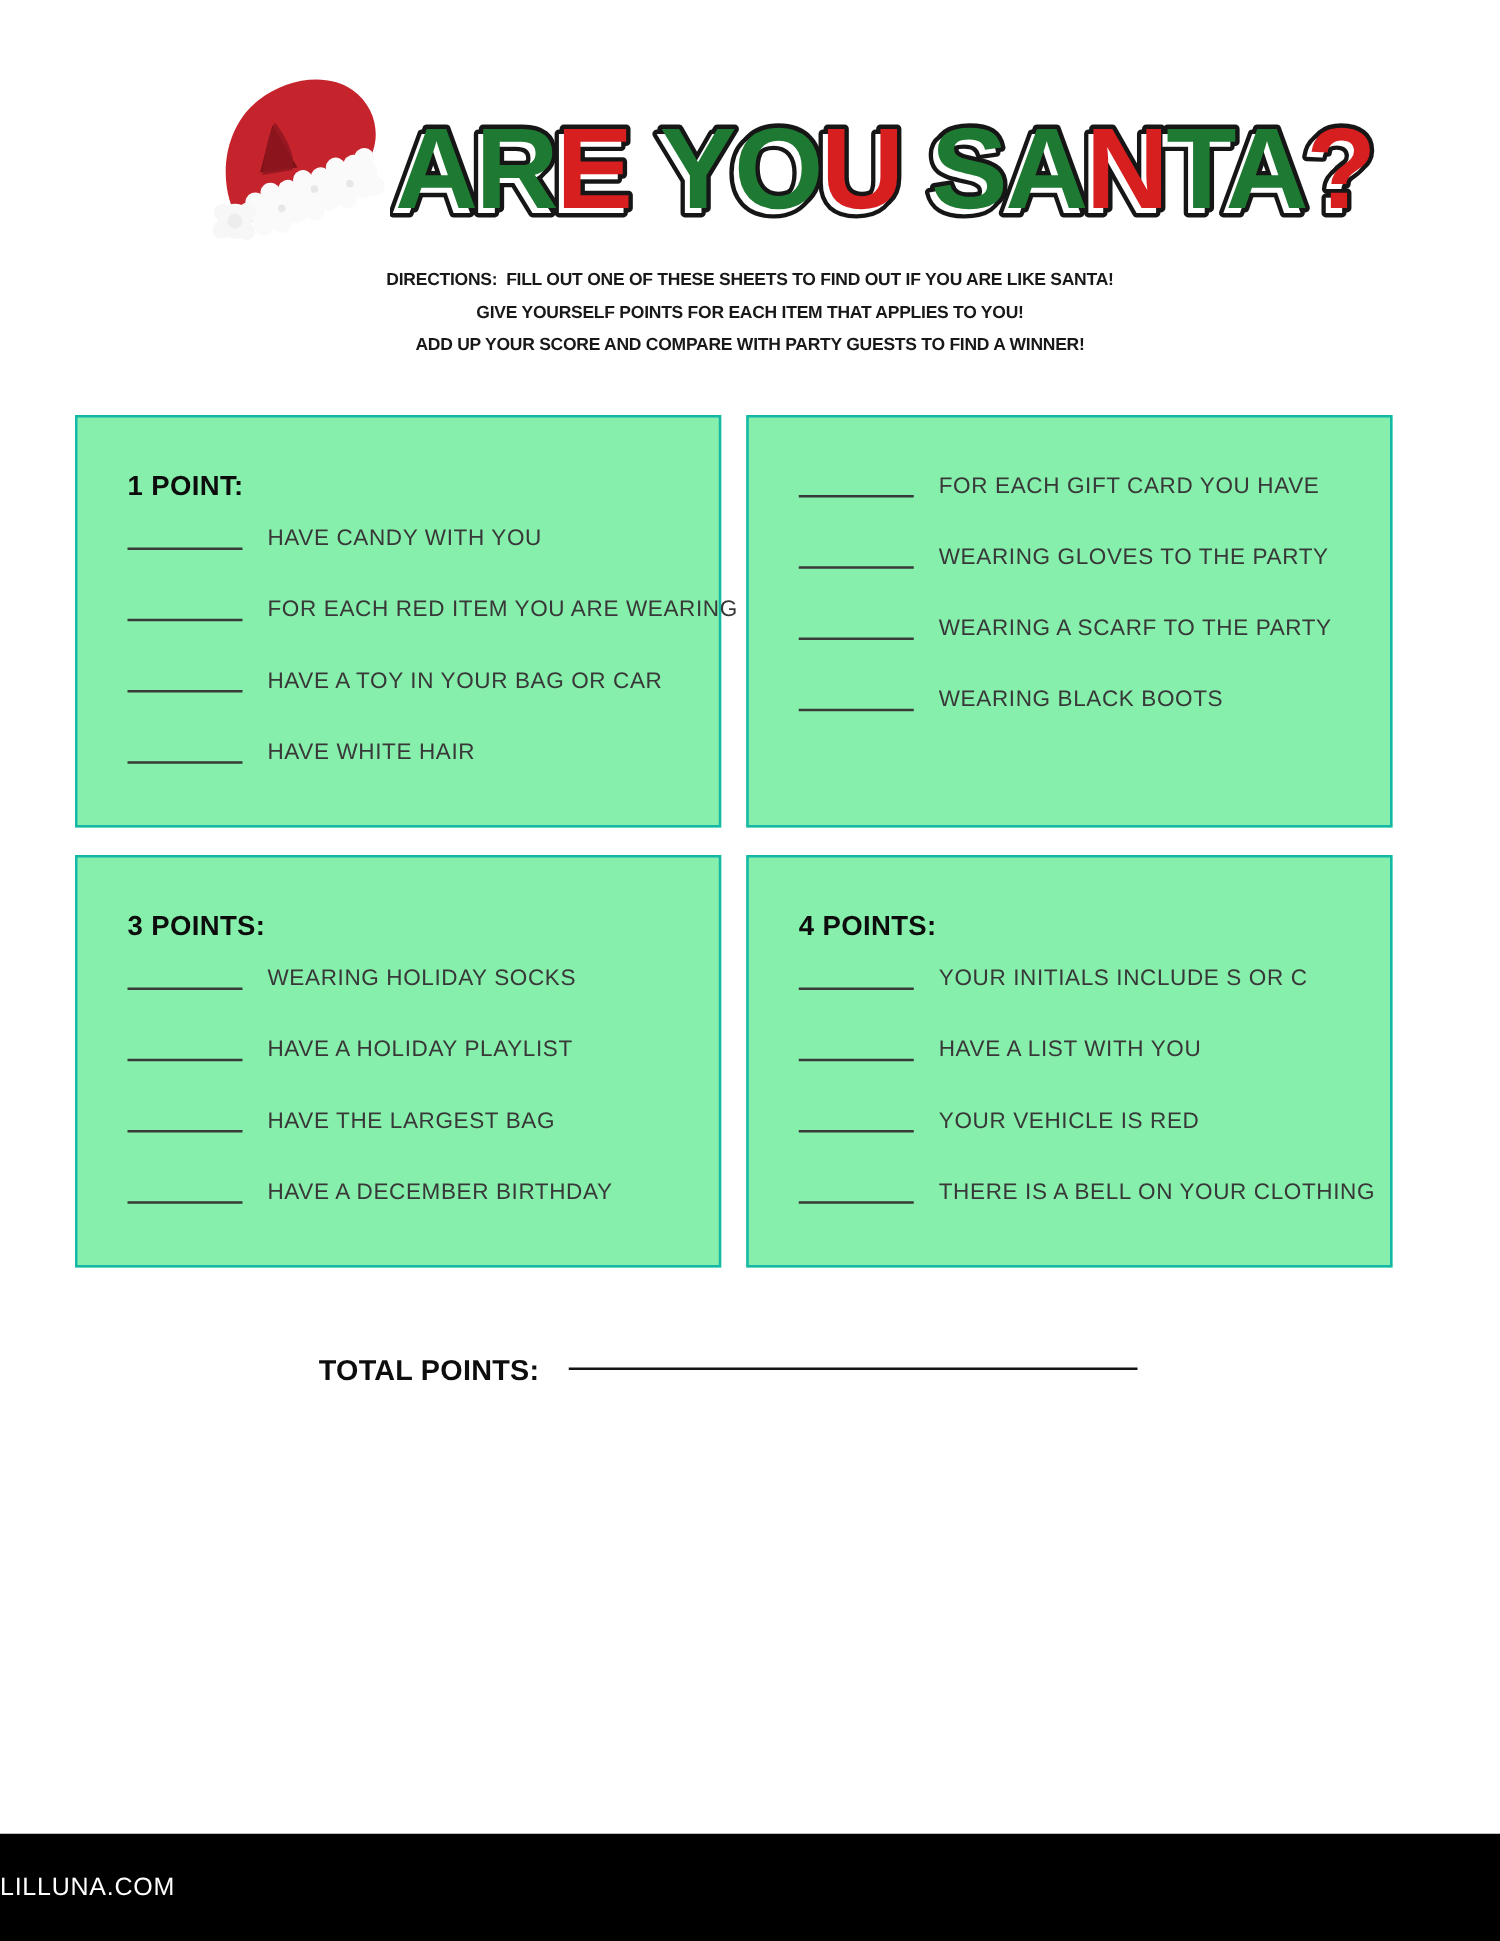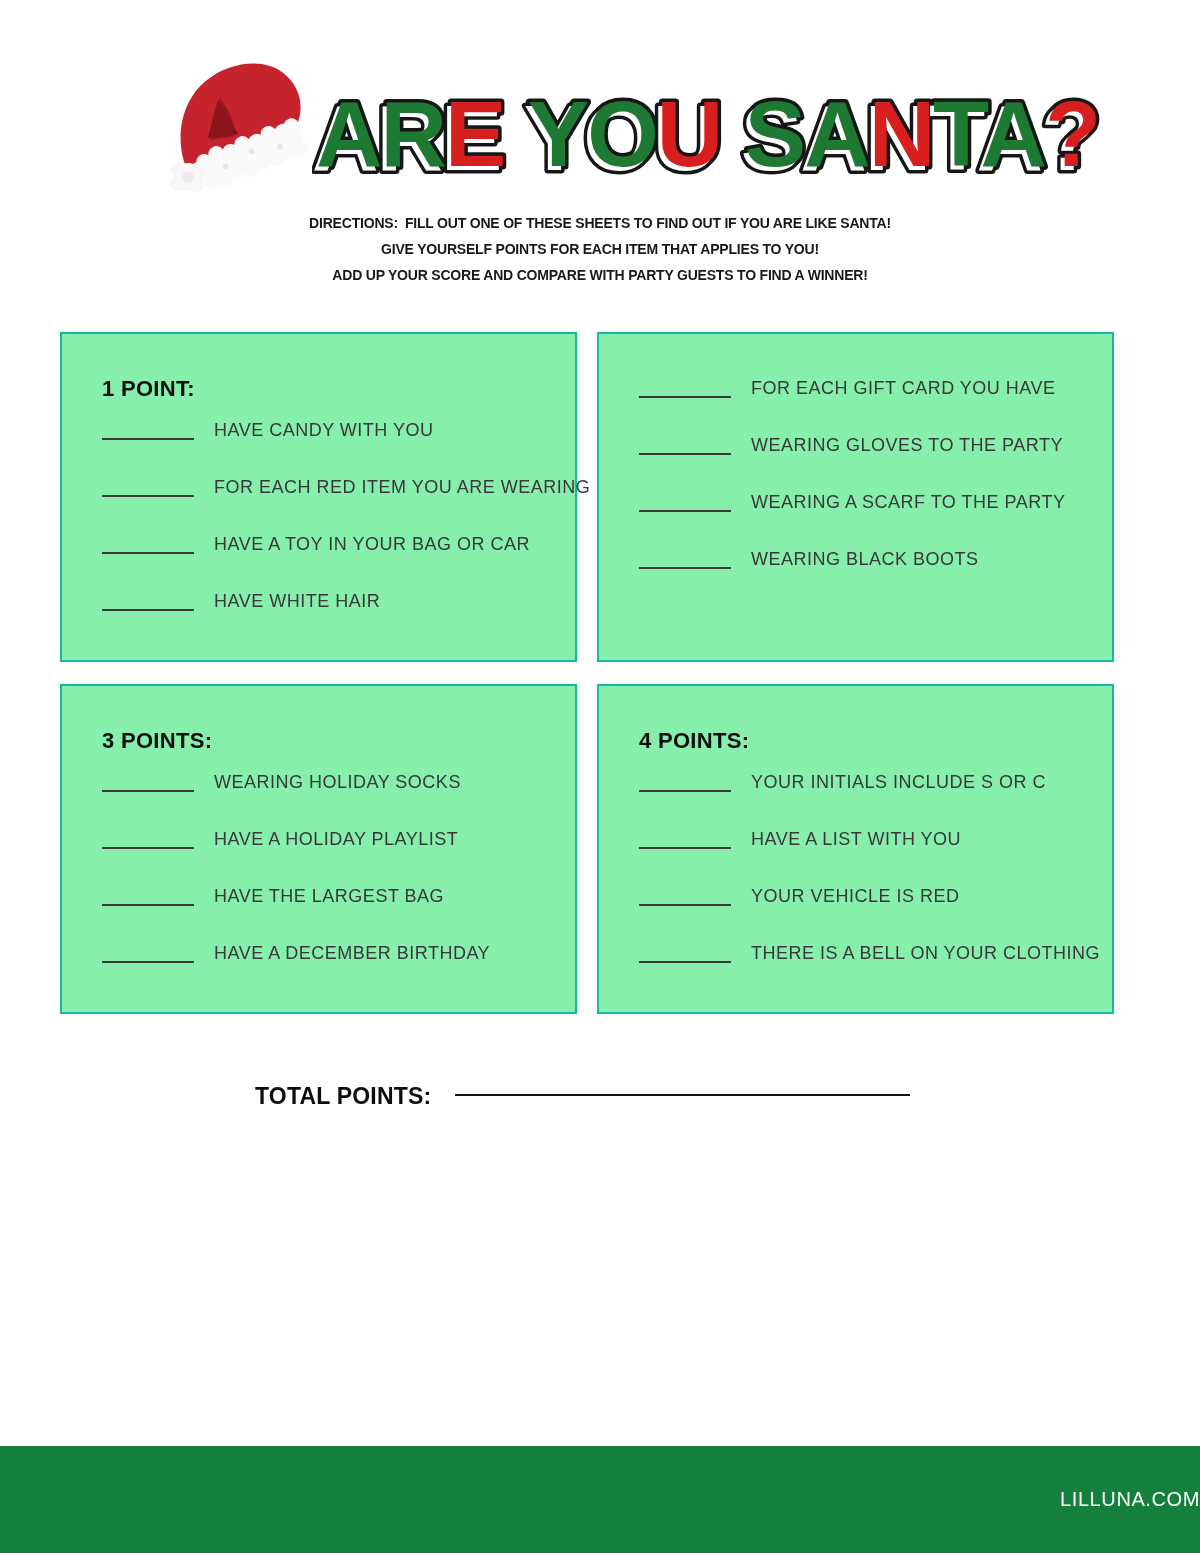--- a/index.html
+++ b/index.html
@@ -90,23 +90,23 @@
   .total-line {
     width:455px; height:12px;
     border-bottom:2.5px solid #141414;
     margin-left:24px; margin-bottom:-6px;
     flex:0 0 auto;
   }
 
   
   .footer {
     position:absolute; left:0; right:0; bottom:0;
-    height:107px;
-    background:#15803d;
-    display:flex; align-items:center; justify-content:flex-end;
+    height:86px;
+    background:#000000;
+    display:flex; align-items:center; justify-content:flex-start;
   }
   .footer-text {
     color:#ffffff;
     font-size:20px;
     letter-spacing:0.6px;
   }
 </style>
 </head>
 <body>
 

